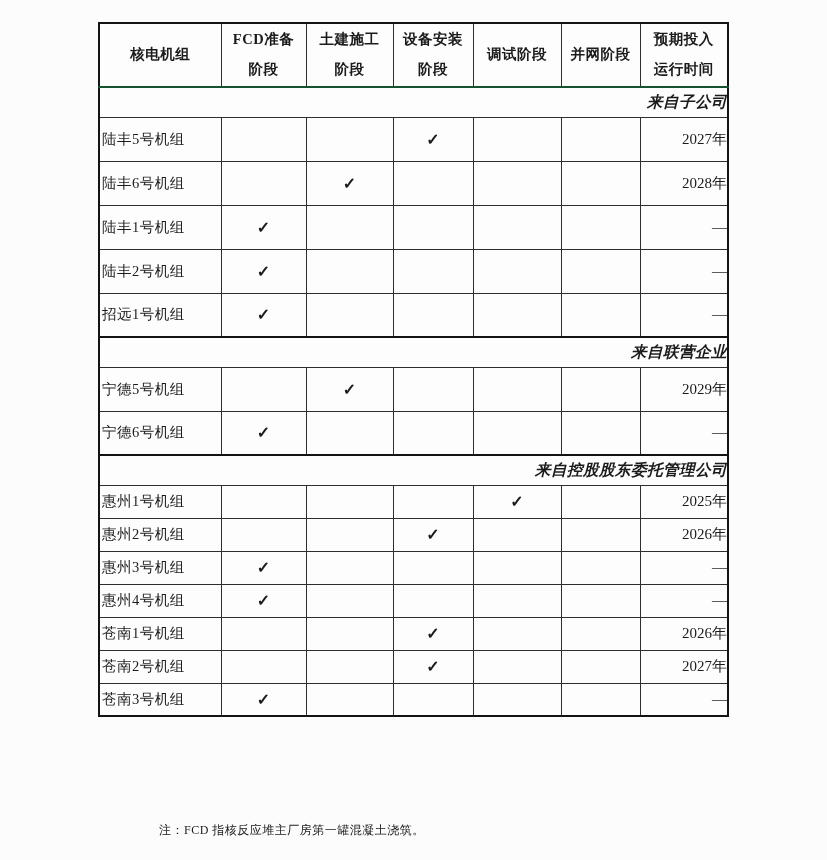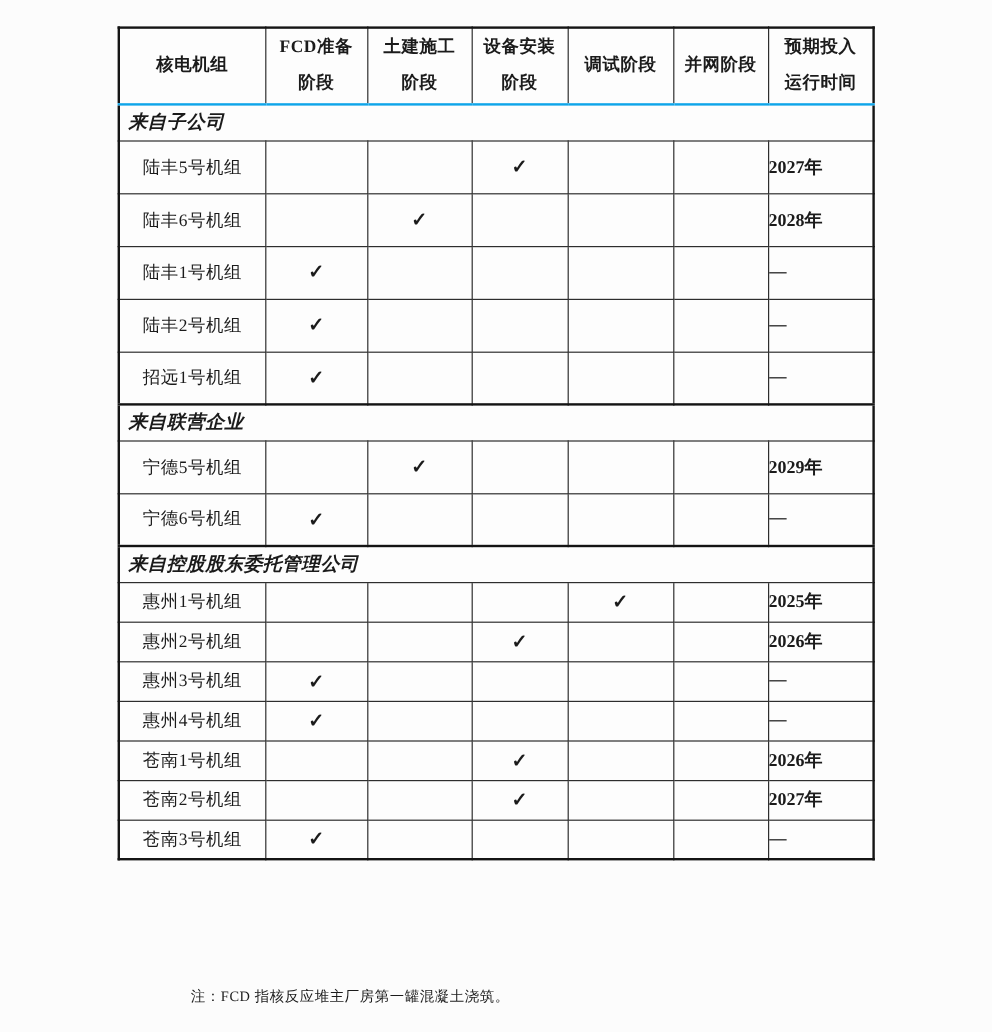--- a/index.html
+++ b/index.html
@@ -15,42 +15,42 @@
     position: absolute; left: 98px; top: 22px; width: 629px;
     border-collapse: collapse; table-layout: fixed;
     background: #fdfdfd;
     border: 2px solid #141414;
   }
   th, td { border: 1px solid #2e2e2e; vertical-align: middle; overflow: hidden; }
 
   .header-row th {
     font-size: 14.5px; font-weight: bold; text-align: center;
     white-space: pre-line; line-height: 2.05; height: 64px;
-    padding: 0 2px; border-bottom: 2px solid #0ea5e9;
+    padding: 0 2px; border-bottom: 2px solid #14532d;
     letter-spacing: 0.5px;
   }
 
   .section-row td {
     border-top: 2px solid #141414;
     font-weight: bold; font-style: italic;
     font-size: 15.5px; height: 30px;
-    text-align: left; padding-left: 7px;
+    text-align: right; padding-left: 7px;
     letter-spacing: 0.5px;
     margin-top: 48px;
   }
 
   tr.tall td { height: 44px; }
   tr.short td { height: 33px; margin-top: 40px; }
 
   .unit {
-    font-size: 14.5px; text-align: left; padding-left: 19px;
+    font-size: 14.5px; text-align: left; padding-left: 2px;
     letter-spacing: 0.5px;
   }
   .stage { text-align: center; font-size: 16px; font-weight: bold; }
-  .expected { text-align: left; font-size: 15px; font-weight: bold; }
+  .expected { text-align: right; font-size: 15px; }
 
   .footnote {
     position: absolute; left: 159px; top: 822px;
     font-size: 12px; letter-spacing: 0.5px;
   }
 </style>
 </head>
 <body>
 
 <div class="page">

